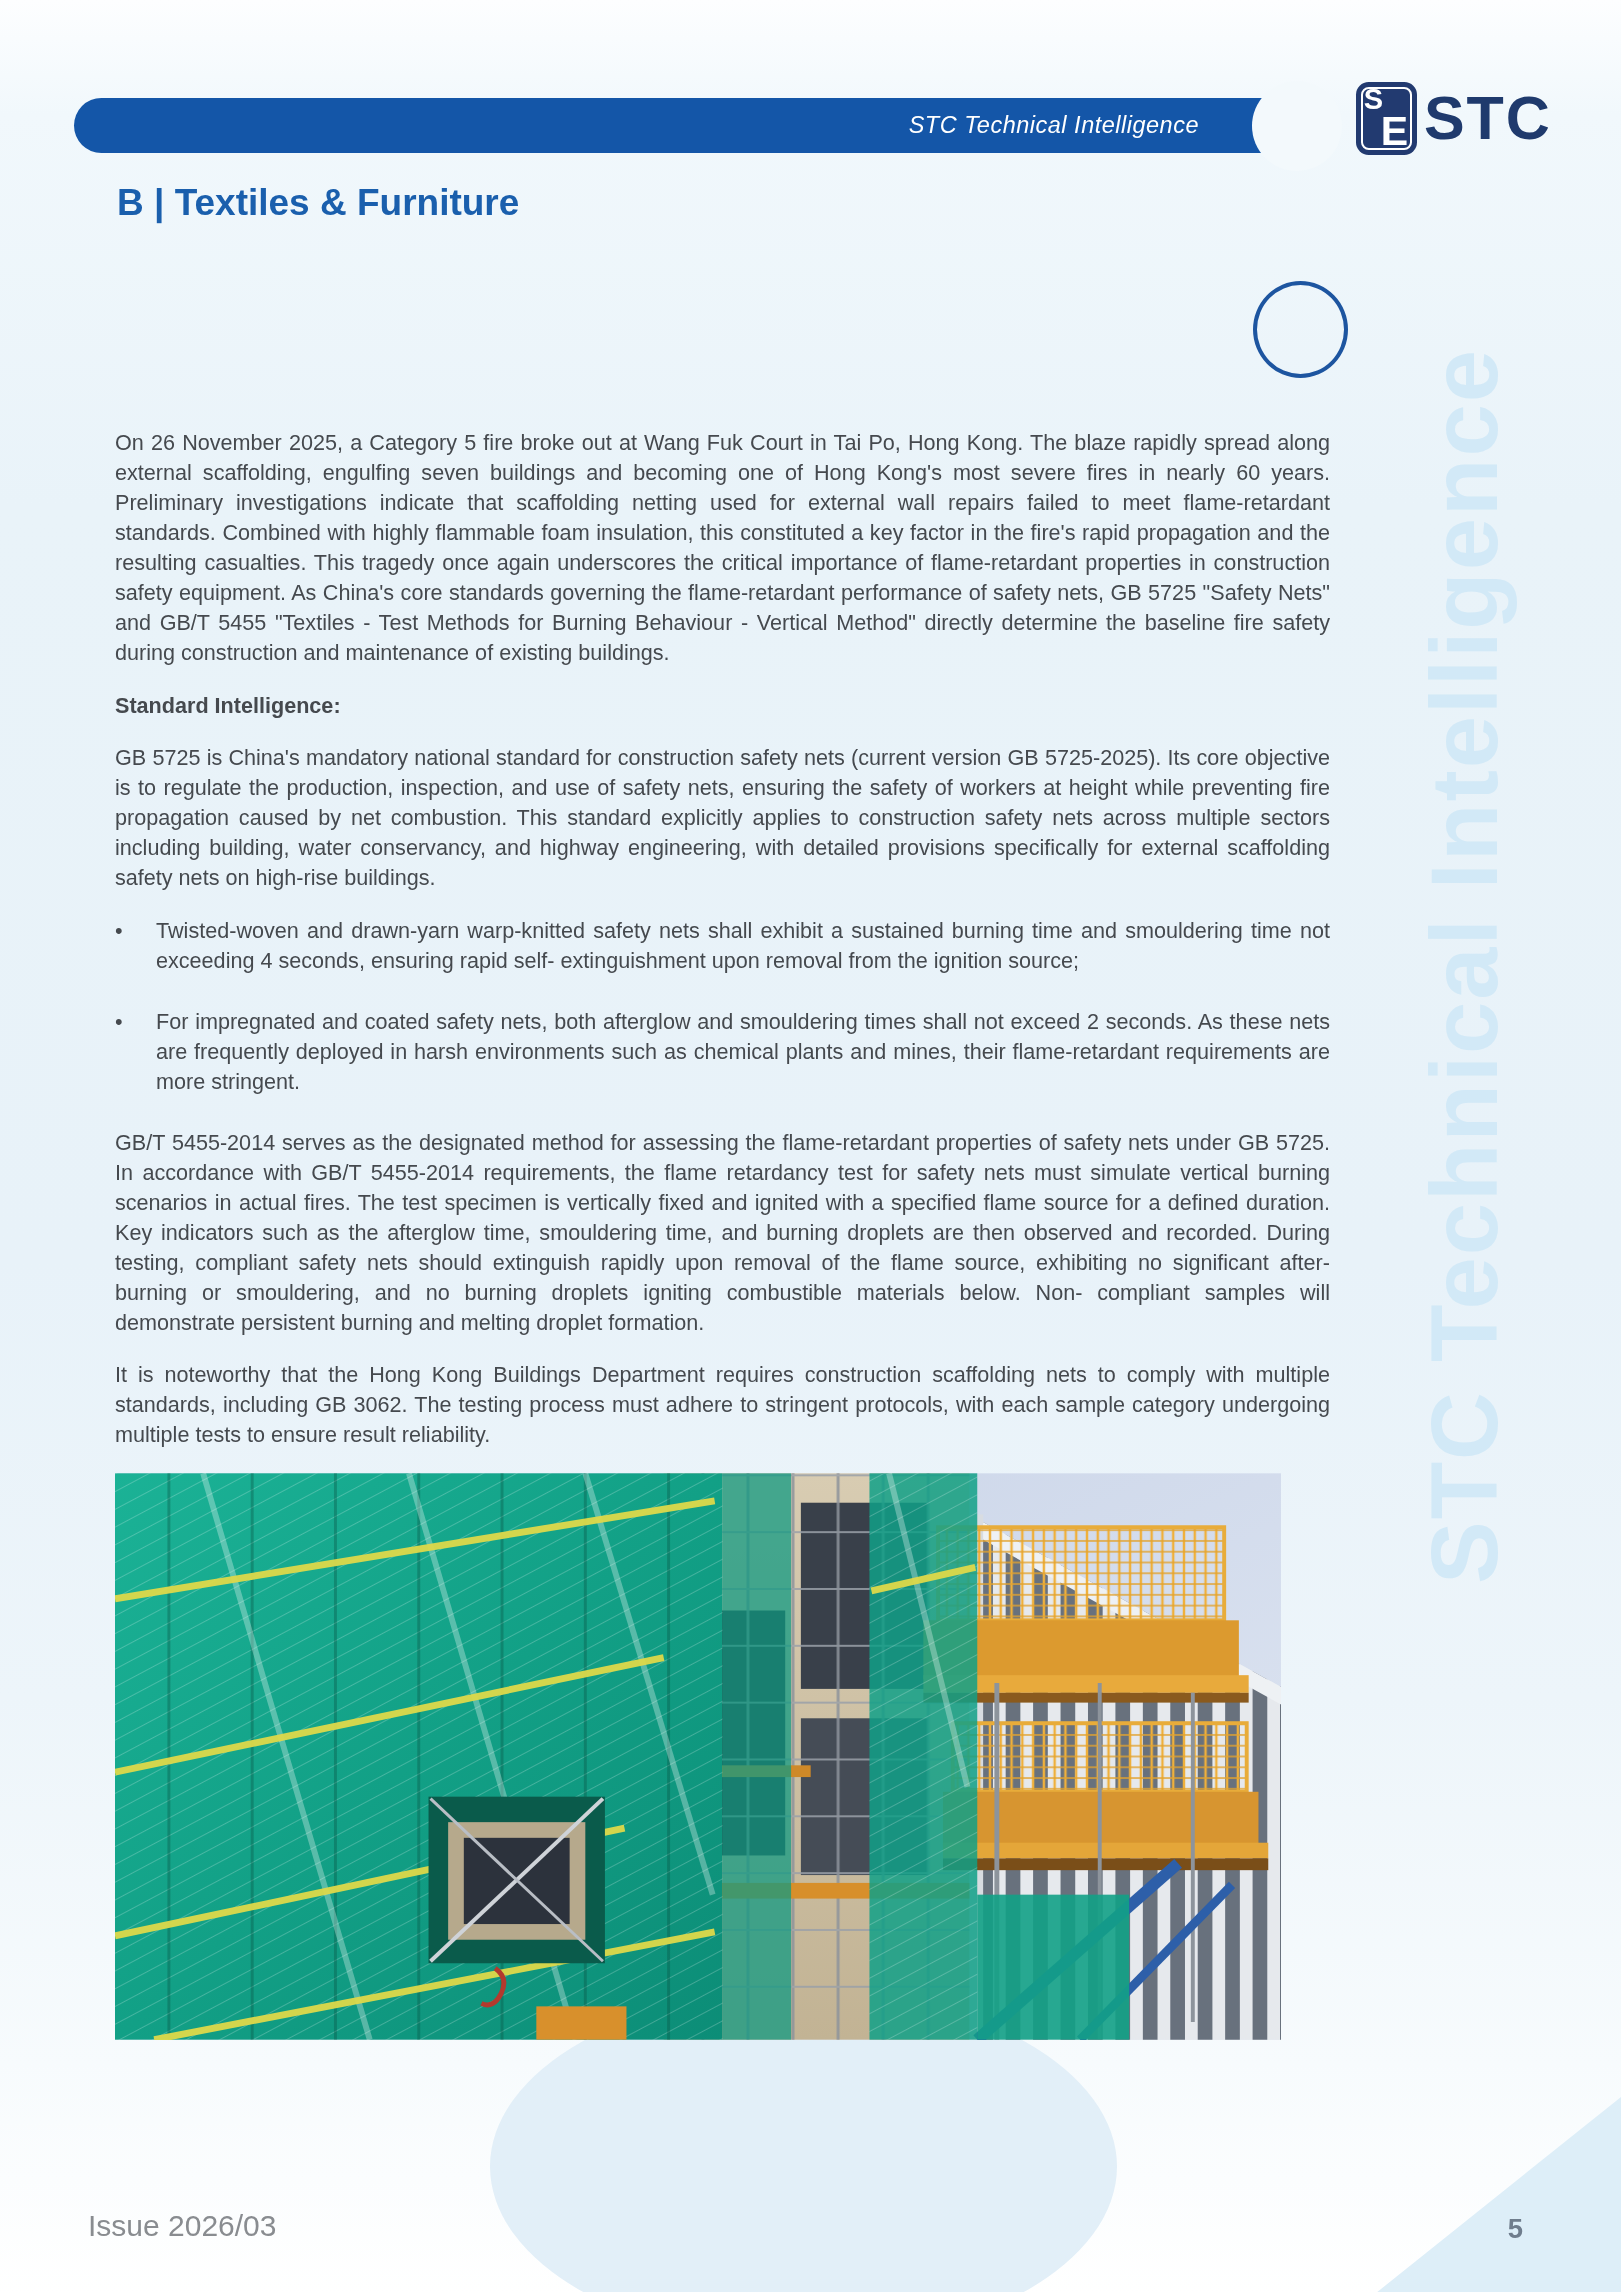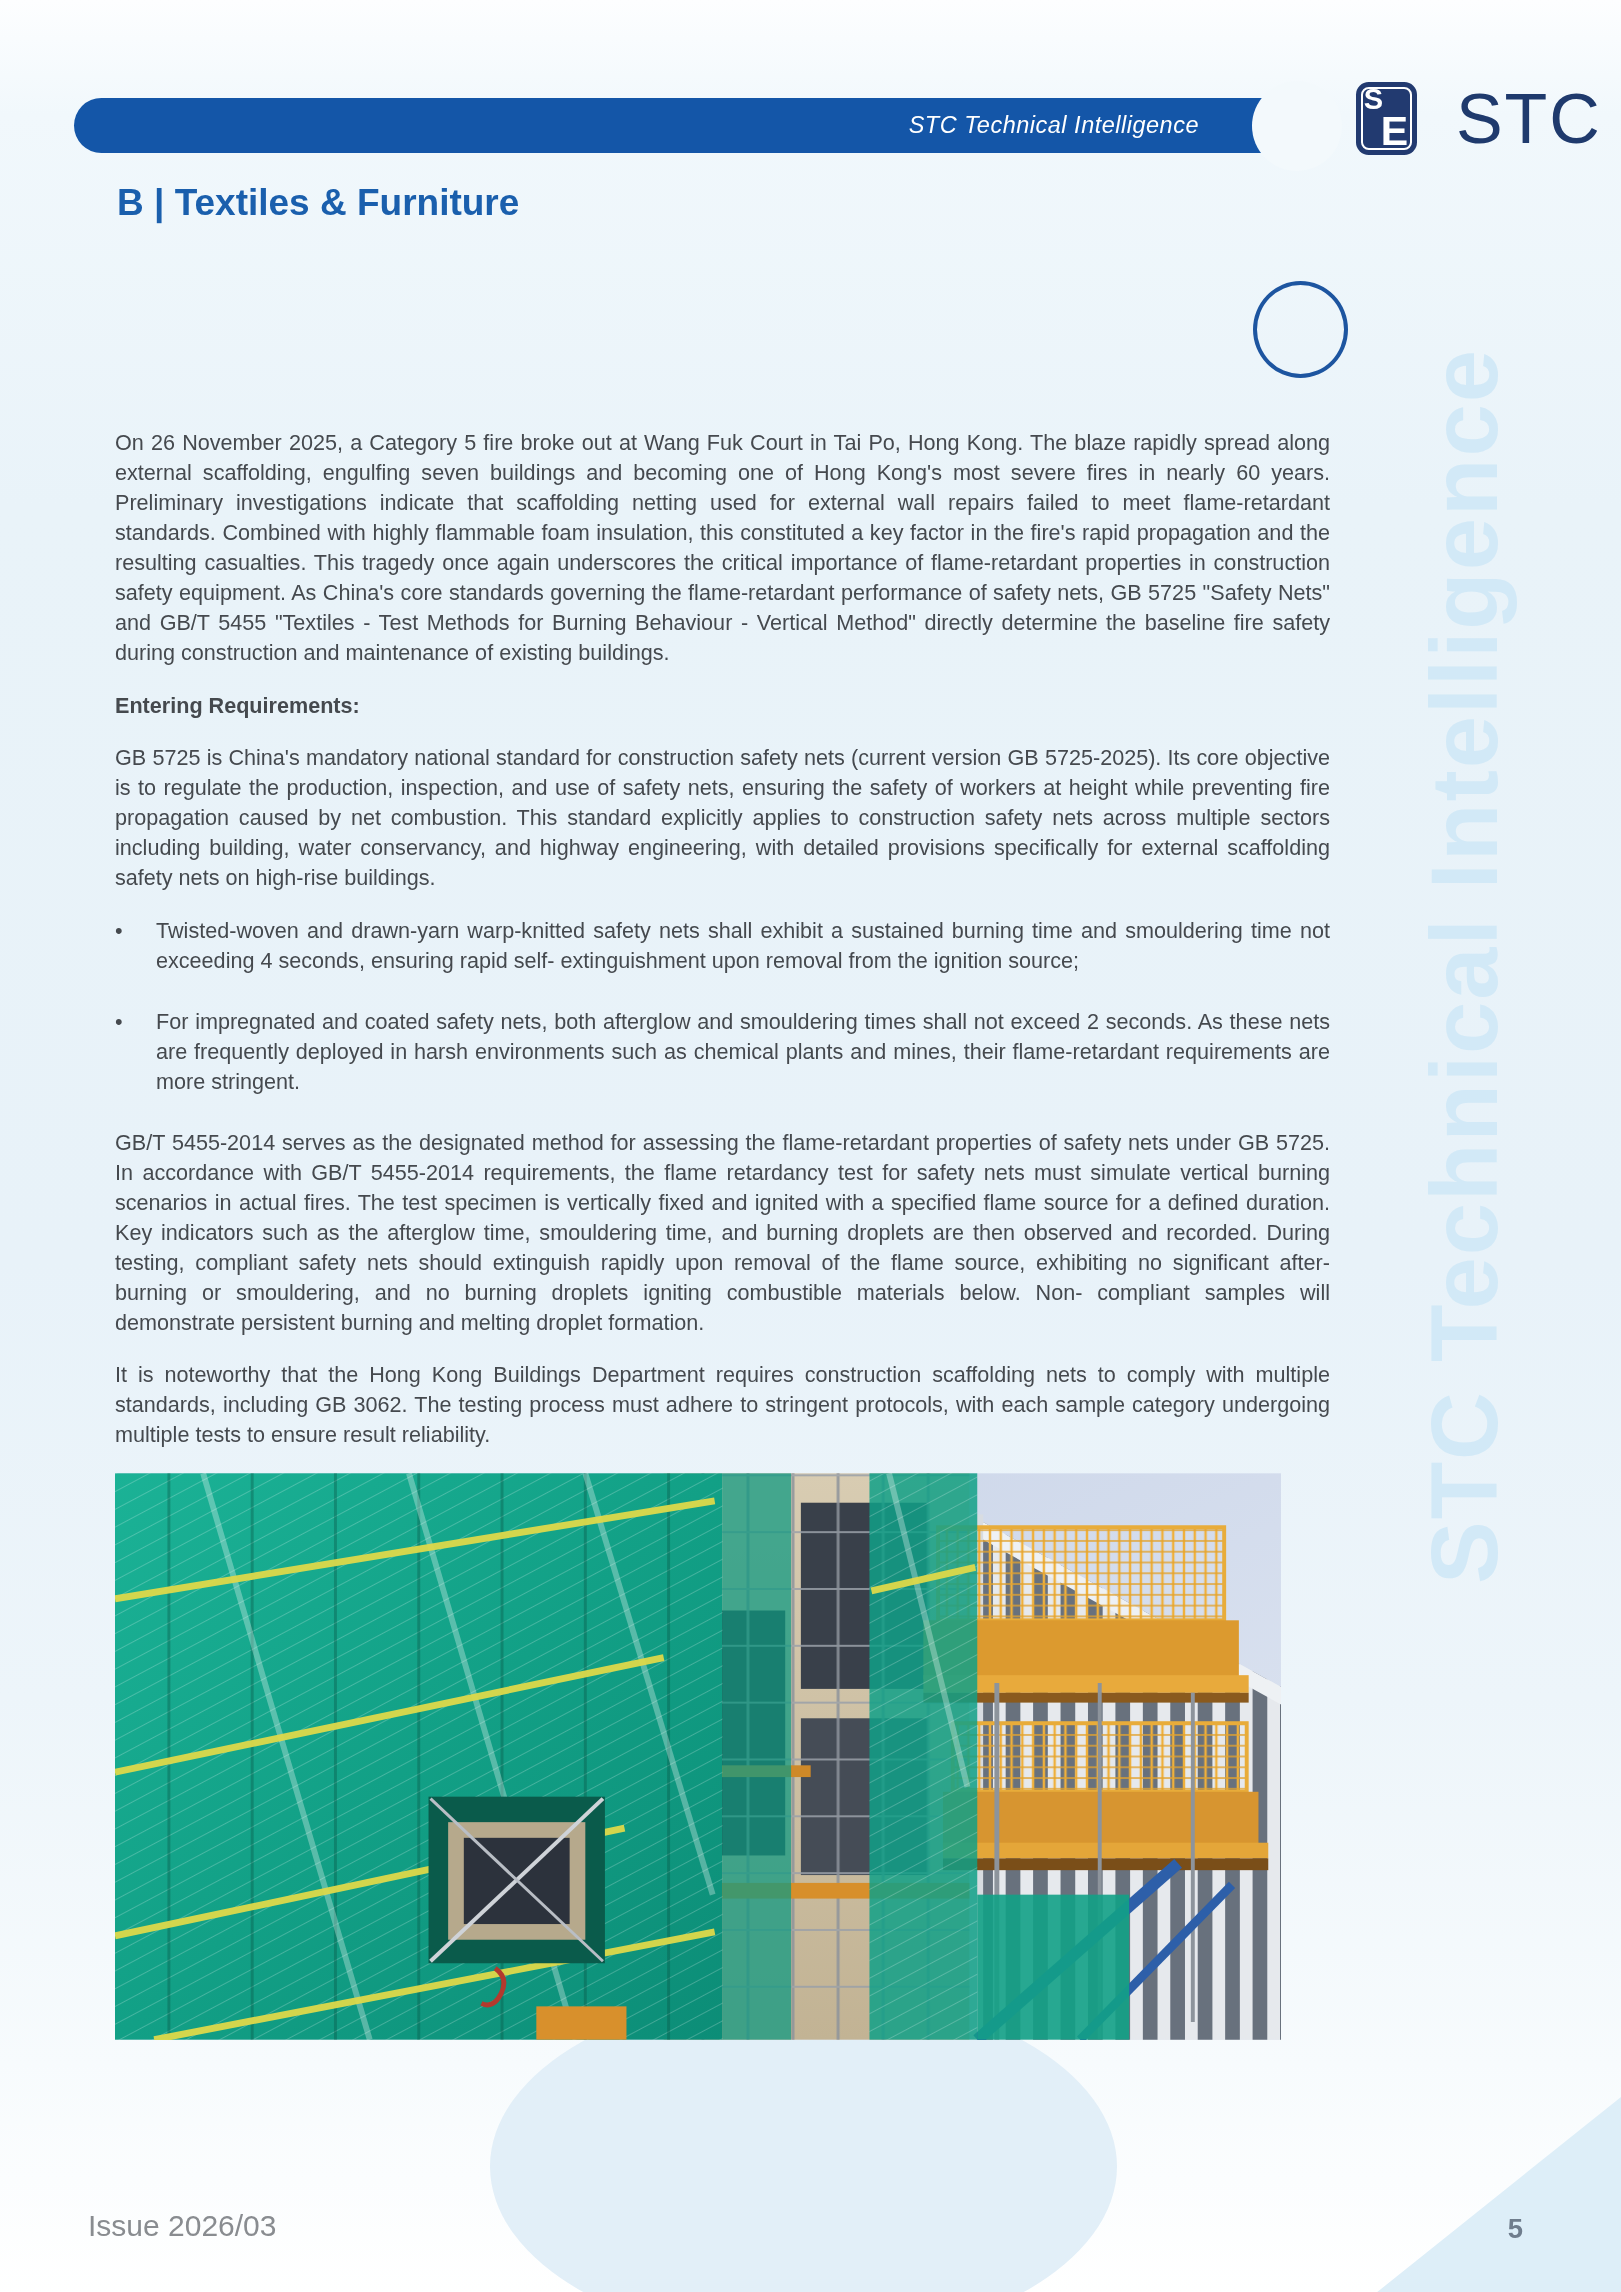--- a/index.html
+++ b/index.html
@@ -31,21 +31,21 @@
   .header-bar::after{
     content:"";position:absolute;right:-45px;top:50%;transform:translateY(-50%);
     width:90px;height:90px;border-radius:50%;background:#f3f9fc;
   }
   .bar-title{color:#ffffff;font-style:italic;font-size:23.5px;padding-right:98px;letter-spacing:0.5px;}
   .logo{position:absolute;left:1356px;top:82px;z-index:2;display:flex;align-items:center;gap:6.9px;}
   .seal{position:relative;width:61px;height:73px;background:#223a70;border-radius:12.7px;flex:none;}
   .seal::before{content:"";position:absolute;inset:4.9px;border:2.9px solid #ffffff;border-radius:7.8px;}
   .seal-s{position:absolute;top:1px;left:7.8px;color:#fff;font-weight:bold;font-size:29px;z-index:1;}
   .seal-e{position:absolute;bottom:0px;right:8.8px;color:#fff;font-weight:bold;font-size:41px;z-index:1;}
-  .logo-text{font-size:70px;font-weight:400;color:#1f3a6d;letter-spacing:2px;line-height:1;margin-left:32px;}
+  .logo-text{font-size:61px;font-weight:700;color:#1f3a6d;letter-spacing:2px;line-height:1;}
   
   .section-title{position:absolute;left:117px;top:182px;z-index:2;font-size:37px;font-weight:bold;color:#1a5fad;}
   .capsule{
     position:absolute;left:124px;top:279px;width:1109px;height:100px;z-index:2;box-sizing:border-box;
     border:4.9px solid #1d55a0;border-radius:50px;display:flex;align-items:center;
   }
   .capsule-title{padding-left:45px;width:990px;font-size:28px;font-weight:bold;color:#1156a8;line-height:1.35;}
   .deco-circle{position:absolute;left:1253px;top:281px;width:95px;height:97px;z-index:2;box-sizing:border-box;
     border:4.9px solid #1d55a0;border-radius:50%;}
   
@@ -80,21 +80,21 @@
     </span>
     <span class="logo-text">STC</span>
   </div>
 
   <div class="section-title">B | Textiles &amp; Furniture</div>
   <div class="deco-circle"></div>
 
   <div class="content-flow">
     <div class="article">
       <p>On 26 November 2025, a Category 5 fire broke out at Wang Fuk Court in Tai Po, Hong Kong. The blaze rapidly spread along external scaffolding, engulfing seven buildings and becoming one of Hong Kong's most severe fires in nearly 60 years. Preliminary investigations indicate that scaffolding netting used for external wall repairs failed to meet flame-retardant standards. Combined with highly flammable foam insulation, this constituted a key factor in the fire's rapid propagation and the resulting casualties. This tragedy once again underscores the critical importance of flame-retardant properties in construction safety equipment. As China's core standards governing the flame-retardant performance of safety nets, GB 5725 "Safety Nets" and GB/T 5455 "Textiles - Test Methods for Burning Behaviour - Vertical Method" directly determine the baseline fire safety during construction and maintenance of existing buildings.</p>
-      <p class="subhead">Entering Requirements:</p>
+      <p class="subhead">Standard Intelligence:</p>
       <p>GB 5725 is China's mandatory national standard for construction safety nets (current version GB 5725-2025). Its core objective is to regulate the production, inspection, and use of safety nets, ensuring the safety of workers at height while preventing fire propagation caused by net combustion. This standard explicitly applies to construction safety nets across multiple sectors including building, water conservancy, and highway engineering, with detailed provisions specifically for external scaffolding safety nets on high-rise buildings.</p>
       <div class="bullet">
         <span class="bullet-glyph">•</span>
         <span class="bullet-text">Twisted-woven and drawn-yarn warp-knitted safety nets shall exhibit a sustained burning time and smouldering time not exceeding 4 seconds, ensuring rapid self- extinguishment upon removal from the ignition source;</span>
       </div>
       <div class="bullet">
         <span class="bullet-glyph">•</span>
         <span class="bullet-text">For impregnated and coated safety nets, both afterglow and smouldering times shall not exceed 2 seconds. As these nets are frequently deployed in harsh environments such as chemical plants and mines, their flame-retardant requirements are more stringent.</span>
       </div>
       <p>GB/T 5455-2014 serves as the designated method for assessing the flame-retardant properties of safety nets under GB 5725. In accordance with GB/T 5455-2014 requirements, the flame retardancy test for safety nets must simulate vertical burning scenarios in actual fires. The test specimen is vertically fixed and ignited with a specified flame source for a defined duration. Key indicators such as the afterglow time, smouldering time, and burning droplets are then observed and recorded. During testing, compliant safety nets should extinguish rapidly upon removal of the flame source, exhibiting no significant after- burning or smouldering, and no burning droplets igniting combustible materials below. Non- compliant samples will demonstrate persistent burning and melting droplet formation.</p>

